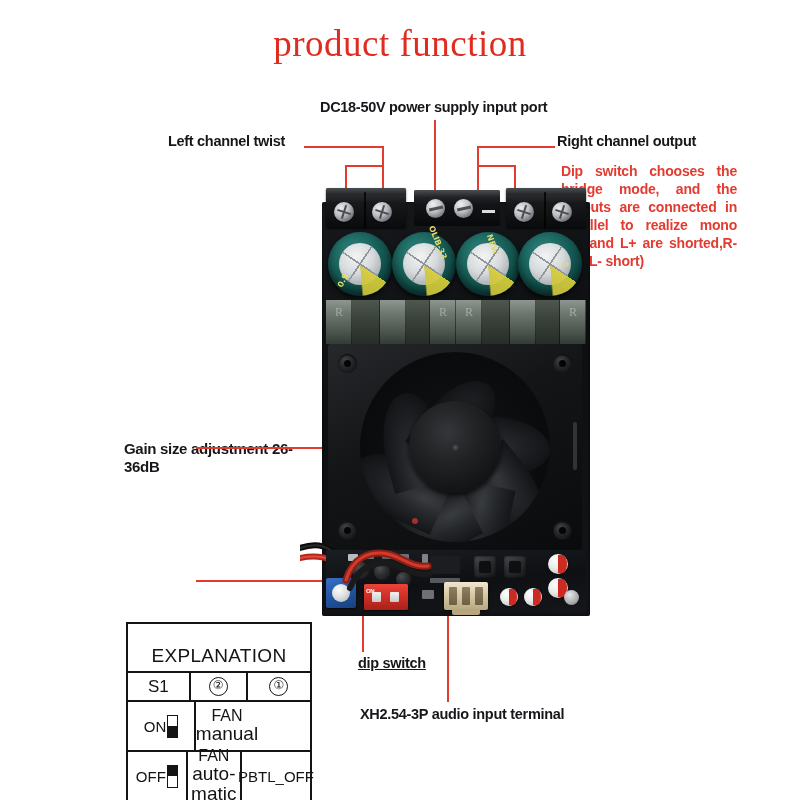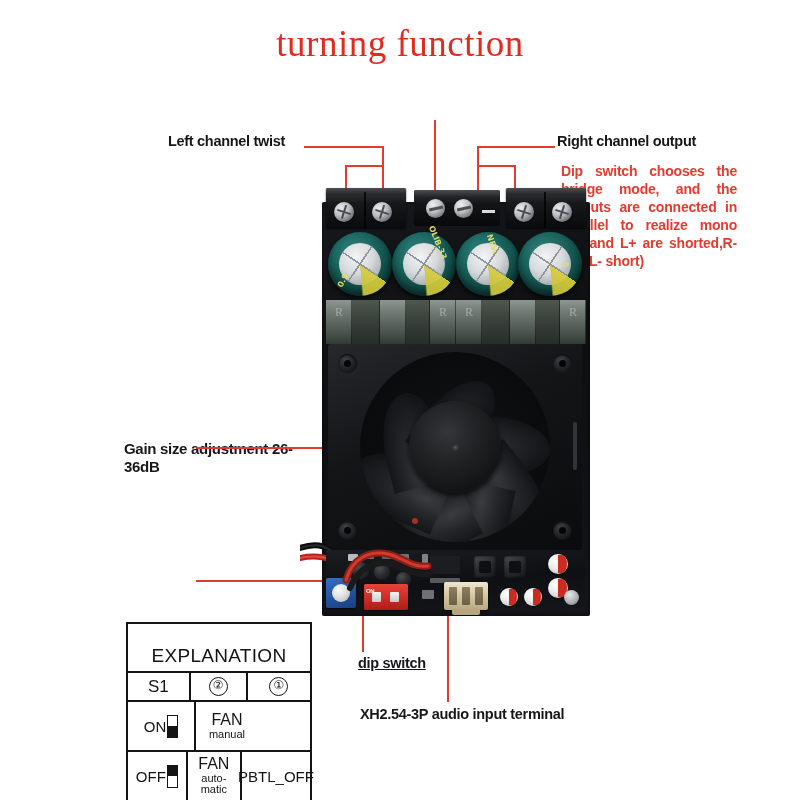--- a/index.html
+++ b/index.html
@@ -208,29 +208,30 @@
   .circnum{display:inline-block;width:17px;height:17px;line-height:15px;
        border:1.6px solid #141414;border-radius:50%;font-size:12px;text-align:center;}
   .sw-cell{display:flex;align-items:center;justify-content:center;gap:1px;}
   .sw-cell .txt{font-size:15px;}
   .swg{width:11px;height:23px;border:1.8px solid #141414;position:relative;
        background:#fff;box-sizing:border-box;flex:0 0 auto;}
   .swg i{position:absolute;left:0;width:100%;height:50%;background:#141414;display:block;}
   .swg.down i{bottom:0;} .swg.up i{top:0;}
   .fan-cell{line-height:1.05;font-size:15px;}
   .fan-cell b{display:block;font-weight:400;font-size:16px;}
-  .fan-cell em{display:block;font-style:normal;font-size:11px;}
+  .fan-cell em{display:block;font-style:normal;font-size:19px;}
 </style>
 </head>
 <body>
 
 <div class="stage">
 
-  <div id="title">turning function</div>
-
+  <div id="title">product function</div>
+
+  <div class="anno" id="lbl-dc">DC18-50V power supply input port</div>
   <div class="anno" id="lbl-left">Left channel twist</div>
   <div class="anno" id="lbl-right">Right channel output</div>
 
   <div class="anno-red" id="dipdesc">Dip switch chooses the bridge mode, and the outputs are connected in parallel to realize mono (R+ and L+ are shorted,R- and L- short)</div>
 
   <div id="gain-block">
     <div id="gain-black">Gain size adjustment 26-36dB</div>
   </div>
 
   <div class="anno" id="lbl-dip">dip switch</div>

